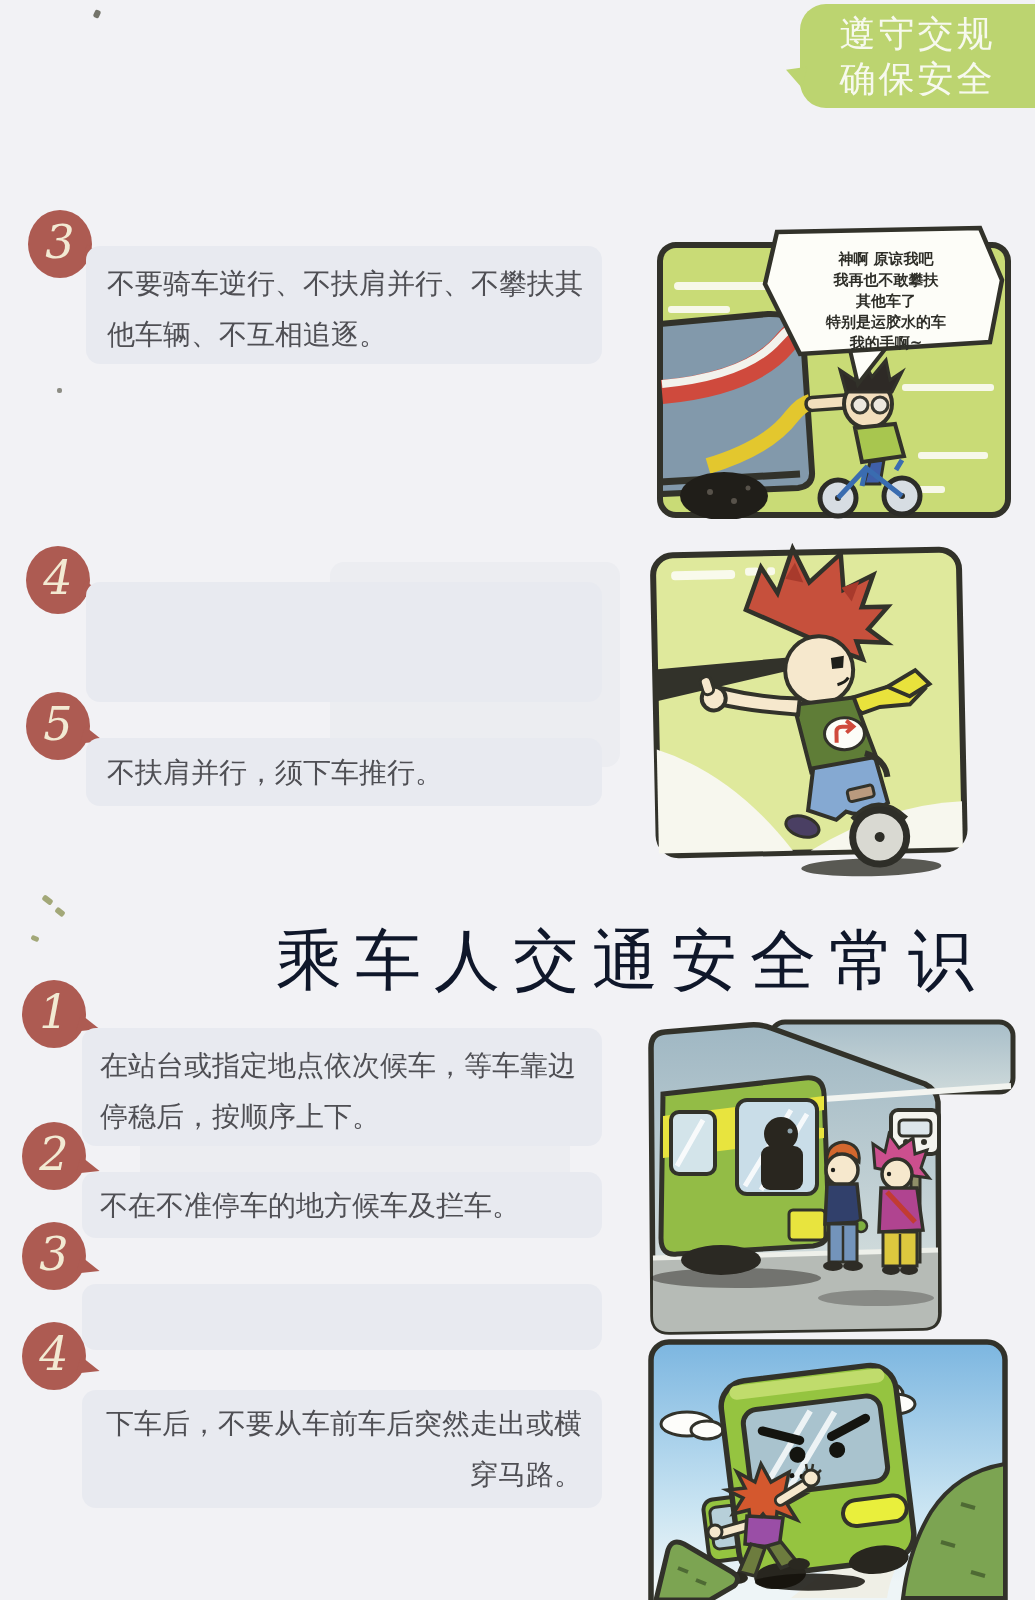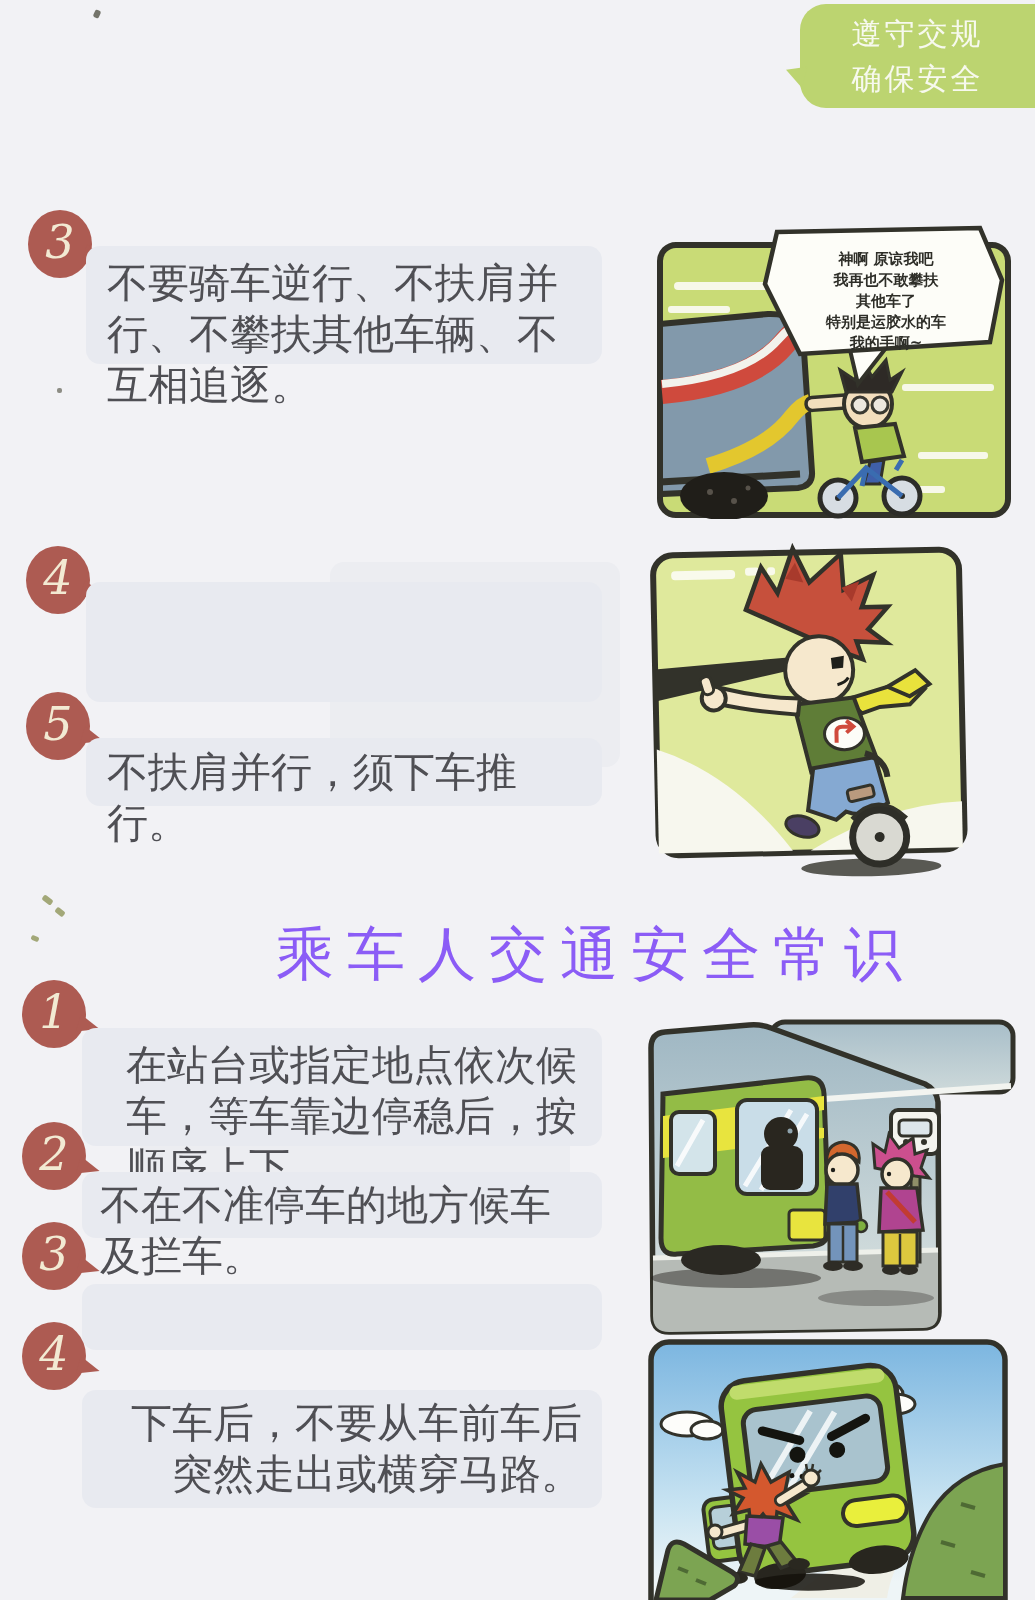--- a/index.html
+++ b/index.html
@@ -6,39 +6,39 @@
   .page{position:relative;width:1035px;height:1600px;overflow:hidden;
         background:#f2f2f5;font-family:"Liberation Serif","DejaVu Serif",serif;}
   
   .corner-tab{position:absolute;left:800px;top:4px;width:235px;height:104px;
               background:#bcd470;border-radius:26px 0 0 26px;}
   .corner-tab::after{content:"";position:absolute;left:-15px;top:60px;width:0;height:0;
               border-top:8px solid transparent;border-bottom:14px solid transparent;
               border-right:20px solid #bcd470;transform:rotate(14deg);}
   .corner-tab .tab-text{position:absolute;left:0;top:7px;width:100%;text-align:center;
               font-family:"DejaVu Sans","Liberation Sans",sans-serif;
-              font-size:30px;line-height:45px;letter-spacing:3px;color:#f7f9ee;}
+              font-size:36px;line-height:45px;letter-spacing:3px;color:#f7f9ee;}
   
   .badge{position:absolute;width:66px;height:72px;}
   .badge .circle{position:absolute;left:0;top:0;width:64px;height:68px;border-radius:50%;
               background:#ad5b52;}
   .badge .tail{position:absolute;right:-12px;top:37px;width:0;height:0;
               border-top:9px solid transparent;border-bottom:9px solid transparent;
               border-left:22px solid #ad5b52;transform:rotate(16deg);}
   .badge .num{position:absolute;left:0;top:5px;width:64px;text-align:center;
               font-family:"DejaVu Serif","Liberation Serif",serif;font-style:italic;
               font-size:46px;color:#f2ead3;}
   
   .strip{position:absolute;background:#e8eaf0;border-radius:14px;}
-  .rule-text{position:absolute;width:482px;font-size:41px;line-height:51px;
+  .rule-text{position:absolute;width:482px;font-size:28px;line-height:51px;
               color:#4f4f54;letter-spacing:0px;}
   
   .section-title{position:absolute;left:276px;top:916px;white-space:nowrap;
               font-family:"DejaVu Sans","Liberation Sans",sans-serif;
-              font-size:58px;letter-spacing:13px;color:#8b5cf6;}
+              font-size:66px;letter-spacing:13px;color:#0f172a;}
   
   .panel{position:absolute;}
   .tilt{transform:rotate(-1.2deg);}
   svg text.bubble-line{font-family:"DejaVu Sans","Liberation Sans",sans-serif;
               font-size:15px;font-weight:700;fill:#2e2e28;text-anchor:middle;}
   
   .speck{position:absolute;border-radius:2px;}
   .ghost{position:absolute;background:#9aa2b4;opacity:0.06;border-radius:14px;}
 </style>
 </head>
@@ -86,21 +86,21 @@
   <div class="rule-text" style="left:107px;top:747px;">不扶肩并行，须下车推行。</div>
 
   <div class="section-title">乘车人交通安全常识</div>
 
   <div class="badge" style="left:22px;top:980px;">
     <div class="circle"></div>
       <div class="tail"></div>
     <div class="num">1</div>
   </div>
   <div class="strip" style="left:82px;top:1028px;width:520px;height:118px;"></div>
-  <div class="rule-text" style="left:100px;top:1040px;margin-left:26px;">在站台或指定地点依次候车，等车靠边停稳后，按顺序上下。</div>
+  <div class="rule-text" style="left:100px;top:1040px;">在站台或指定地点依次候车，等车靠边停稳后，按顺序上下。</div>
 
   <div class="badge" style="left:22px;top:1122px;">
     <div class="circle"></div>
       <div class="tail"></div>
     <div class="num">2</div>
   </div>
   <div class="strip" style="left:82px;top:1172px;width:520px;height:66px;"></div>
   <div class="rule-text" style="left:100px;top:1180px;">不在不准停车的地方候车及拦车。</div>
 
   <div class="badge" style="left:22px;top:1222px;">

